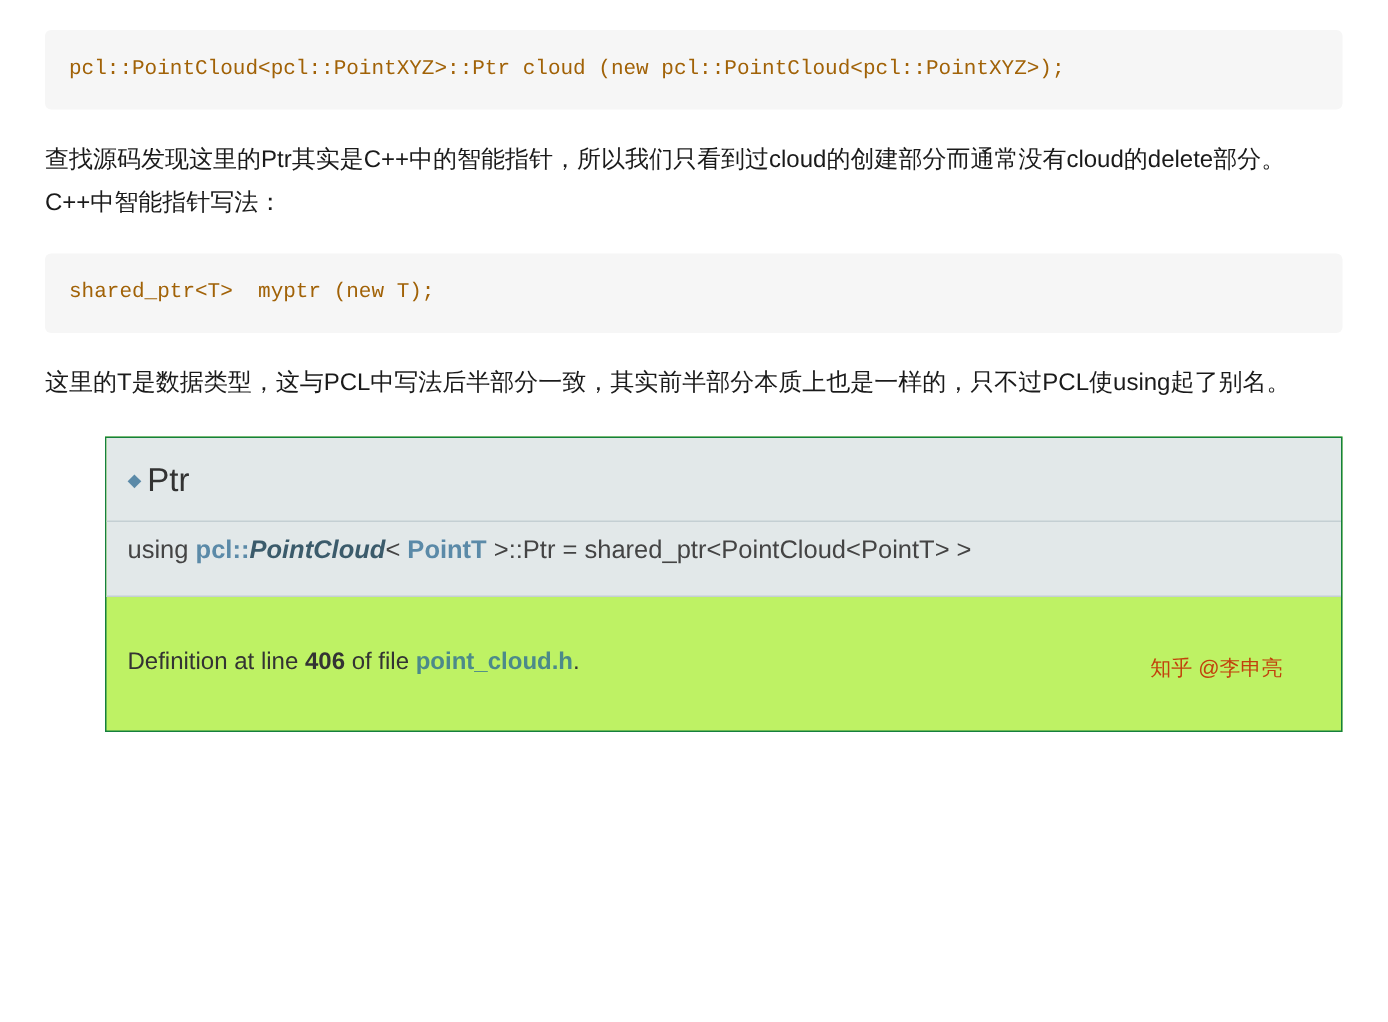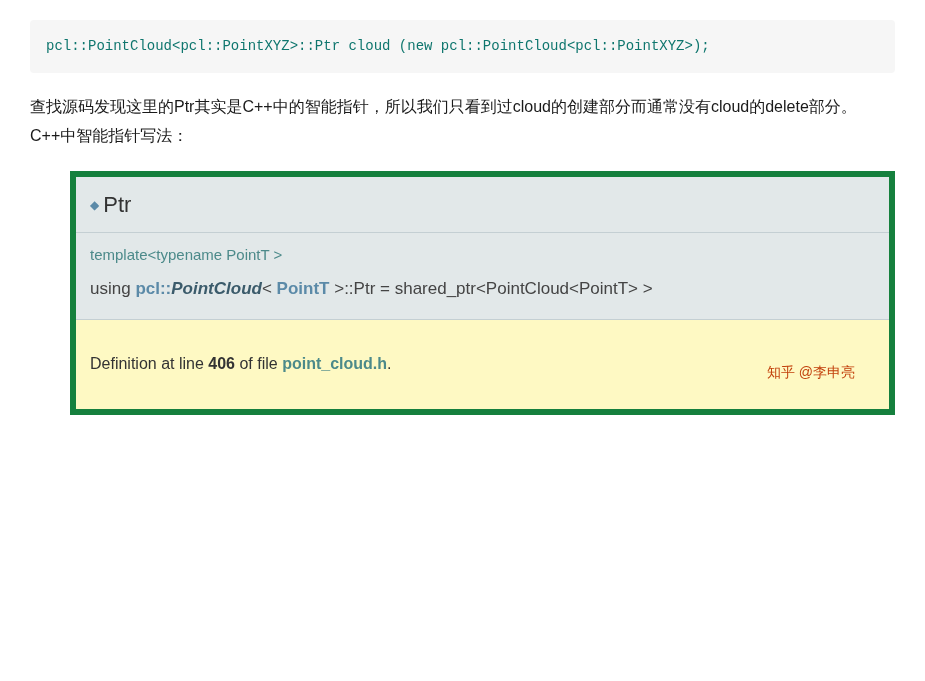--- a/index.html
+++ b/index.html
@@ -20,29 +20,29 @@
       margin-bottom: 18px;
       color: #1a1a1a;
     }
     .code-block {
       background: #f6f6f6;
       border-radius: 4px;
       padding: 14px 16px;
       margin-bottom: 20px;
       font-family: Menlo, Monaco, Consolas, "Courier New", monospace;
       font-size: 14px;
-      color: #0f766e;
+      color: #a16207;
       overflow-x: auto;
       white-space: pre;
     }
     .doc-box {
       margin-top: 20px;
       margin-left: 40px;
-      border: 6px solid #15803d;
-      background: #fef9c3;
+      border: 1px solid #15803d;
+      background: #bef264;
     }
     .doc-header {
       background: #e2e8e9;
       border-bottom: 1px solid #c4cfd3;
       padding: 8px 14px;
       font-size: 22px;
       color: #333;
     }
     .doc-header .bullet {
       color: #5b8aa8;
@@ -110,27 +110,28 @@
 </head>
 <body>
 
 <div class="page-wrap">
 
 
   <div class="code-block">pcl::PointCloud&lt;pcl::PointXYZ&gt;::Ptr cloud (new pcl::PointCloud&lt;pcl::PointXYZ&gt;);</div>
 
   <p class="para">查找源码发现这里的Ptr其实是C++中的智能指针，所以我们只看到过cloud的创建部分而通常没有cloud的delete部分。C++中智能指针写法：</p>
 
+  <div class="code-block">shared_ptr&lt;T&gt;  myptr (new T);</div>
 
+  <p class="para">这里的T是数据类型，这与PCL中写法后半部分一致，其实前半部分本质上也是一样的，只不过PCL使using起了别名。</p>
 
   <div class="doc-box">
     <div class="doc-header">
       <span class="bullet">◆</span><span>Ptr</span>
     </div>
-    <div class="doc-template">template&lt;typename PointT &gt;</div>
     <div class="doc-using">
       <span class="kw-using">using </span><span class="ns">pcl::</span><span class="cls">PointCloud</span><span class="rest">&lt; </span><span class="tparam">PointT</span><span class="rest"> &gt;</span><span class="rest">::Ptr</span><span class="rest"> = shared_ptr&lt;PointCloud&lt;PointT&gt; &gt;</span>
     </div>
     <div class="doc-def">
       <span>Definition at line </span><span class="linenum">406</span><span> of file </span><span class="filelink">point_cloud.h</span><span>.</span>
     </div>
   </div>
 
   <div class="watermark">知乎 @李申亮</div>
 

